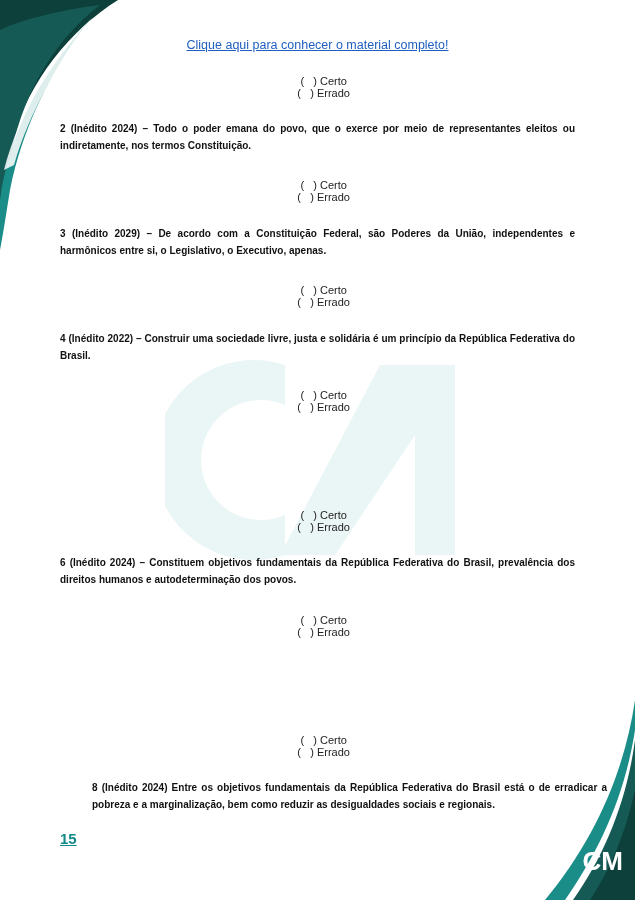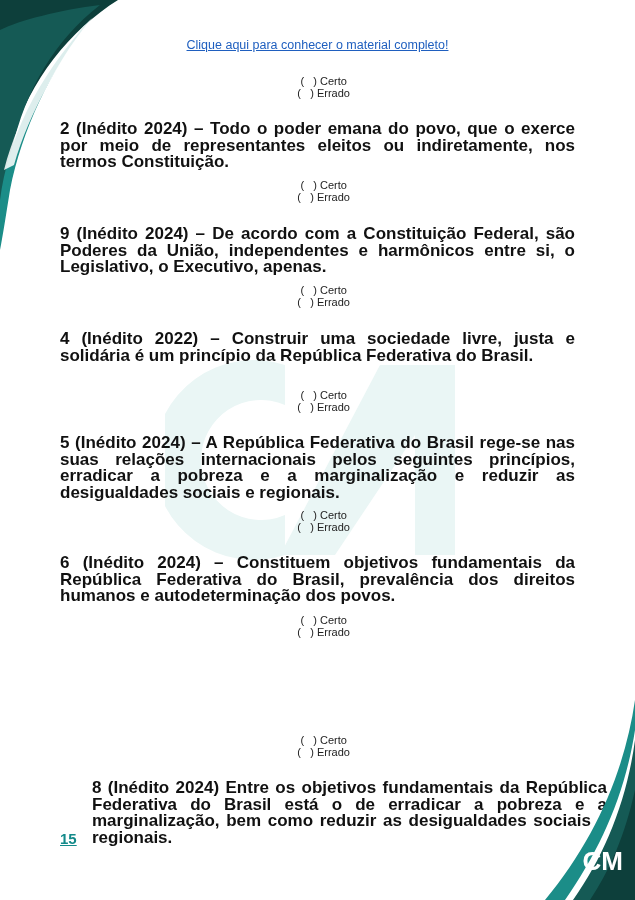--- a/index.html
+++ b/index.html
@@ -57,21 +57,21 @@
     }
     .answers .opt {
       display: inline-block;
       margin: 0 10px;
       cursor: pointer;
     }
     .question {
       position: absolute;
       left: 60px;
       width: 515px;
-      font-size: 17px;
+      font-size: 10px;
       font-weight: bold;
       line-height: 16.5px;
       text-align: justify;
       color: #111;
     }
     .page-number {
       position: absolute;
       left: 60px;
       top: 830px;
       font-size: 15px;
@@ -105,33 +105,32 @@
     <span class="opt">(   ) Certo</span>
     <span class="opt">(   ) Errado</span>
   </div>
 
   <div class="question" style="top:121px;">2 (Inédito 2024) – Todo o poder emana do povo, que o exerce por meio de representantes eleitos ou indiretamente, nos termos Constituição.</div>
   <div class="answers" style="top:167px;">
     <span class="opt">(   ) Certo</span>
     <span class="opt">(   ) Errado</span>
   </div>
 
-  <div class="question" style="top:226px;">9 (Inédito 2024) – De acordo com a Constituição Federal, são Poderes da União, independentes e harmônicos entre si, o Legislativo, o Executivo, apenas.</div>
+  <div class="question" style="top:226px;">3 (Inédito 2029) – De acordo com a Constituição Federal, são Poderes da União, independentes e harmônicos entre si, o Legislativo, o Executivo, apenas.</div>
   <div class="answers" style="top:272px;">
     <span class="opt">(   ) Certo</span>
     <span class="opt">(   ) Errado</span>
   </div>
 
   <div class="question" style="top:331px;">4 (Inédito 2022) – Construir uma sociedade livre, justa e solidária é um princípio da República Federativa do Brasil.</div>
   <div class="answers" style="top:377px;">
     <span class="opt">(   ) Certo</span>
     <span class="opt">(   ) Errado</span>
   </div>
 
-  <div class="question" style="top:435px;">5 (Inédito 2024) – A República Federativa do Brasil rege-se nas suas relações internacionais pelos seguintes princípios, erradicar a pobreza e a marginalização e reduzir as desigualdades sociais e regionais.</div>
   <div class="answers" style="top:497px;">
     <span class="opt">(   ) Certo</span>
     <span class="opt">(   ) Errado</span>
   </div>
 
   <div class="question" style="top:555px;">6 (Inédito 2024) – Constituem objetivos fundamentais da República Federativa do Brasil, prevalência dos direitos humanos e autodeterminação dos povos.</div>
   <div class="answers" style="top:602px;">
     <span class="opt">(   ) Certo</span>
     <span class="opt">(   ) Errado</span>
   </div>

